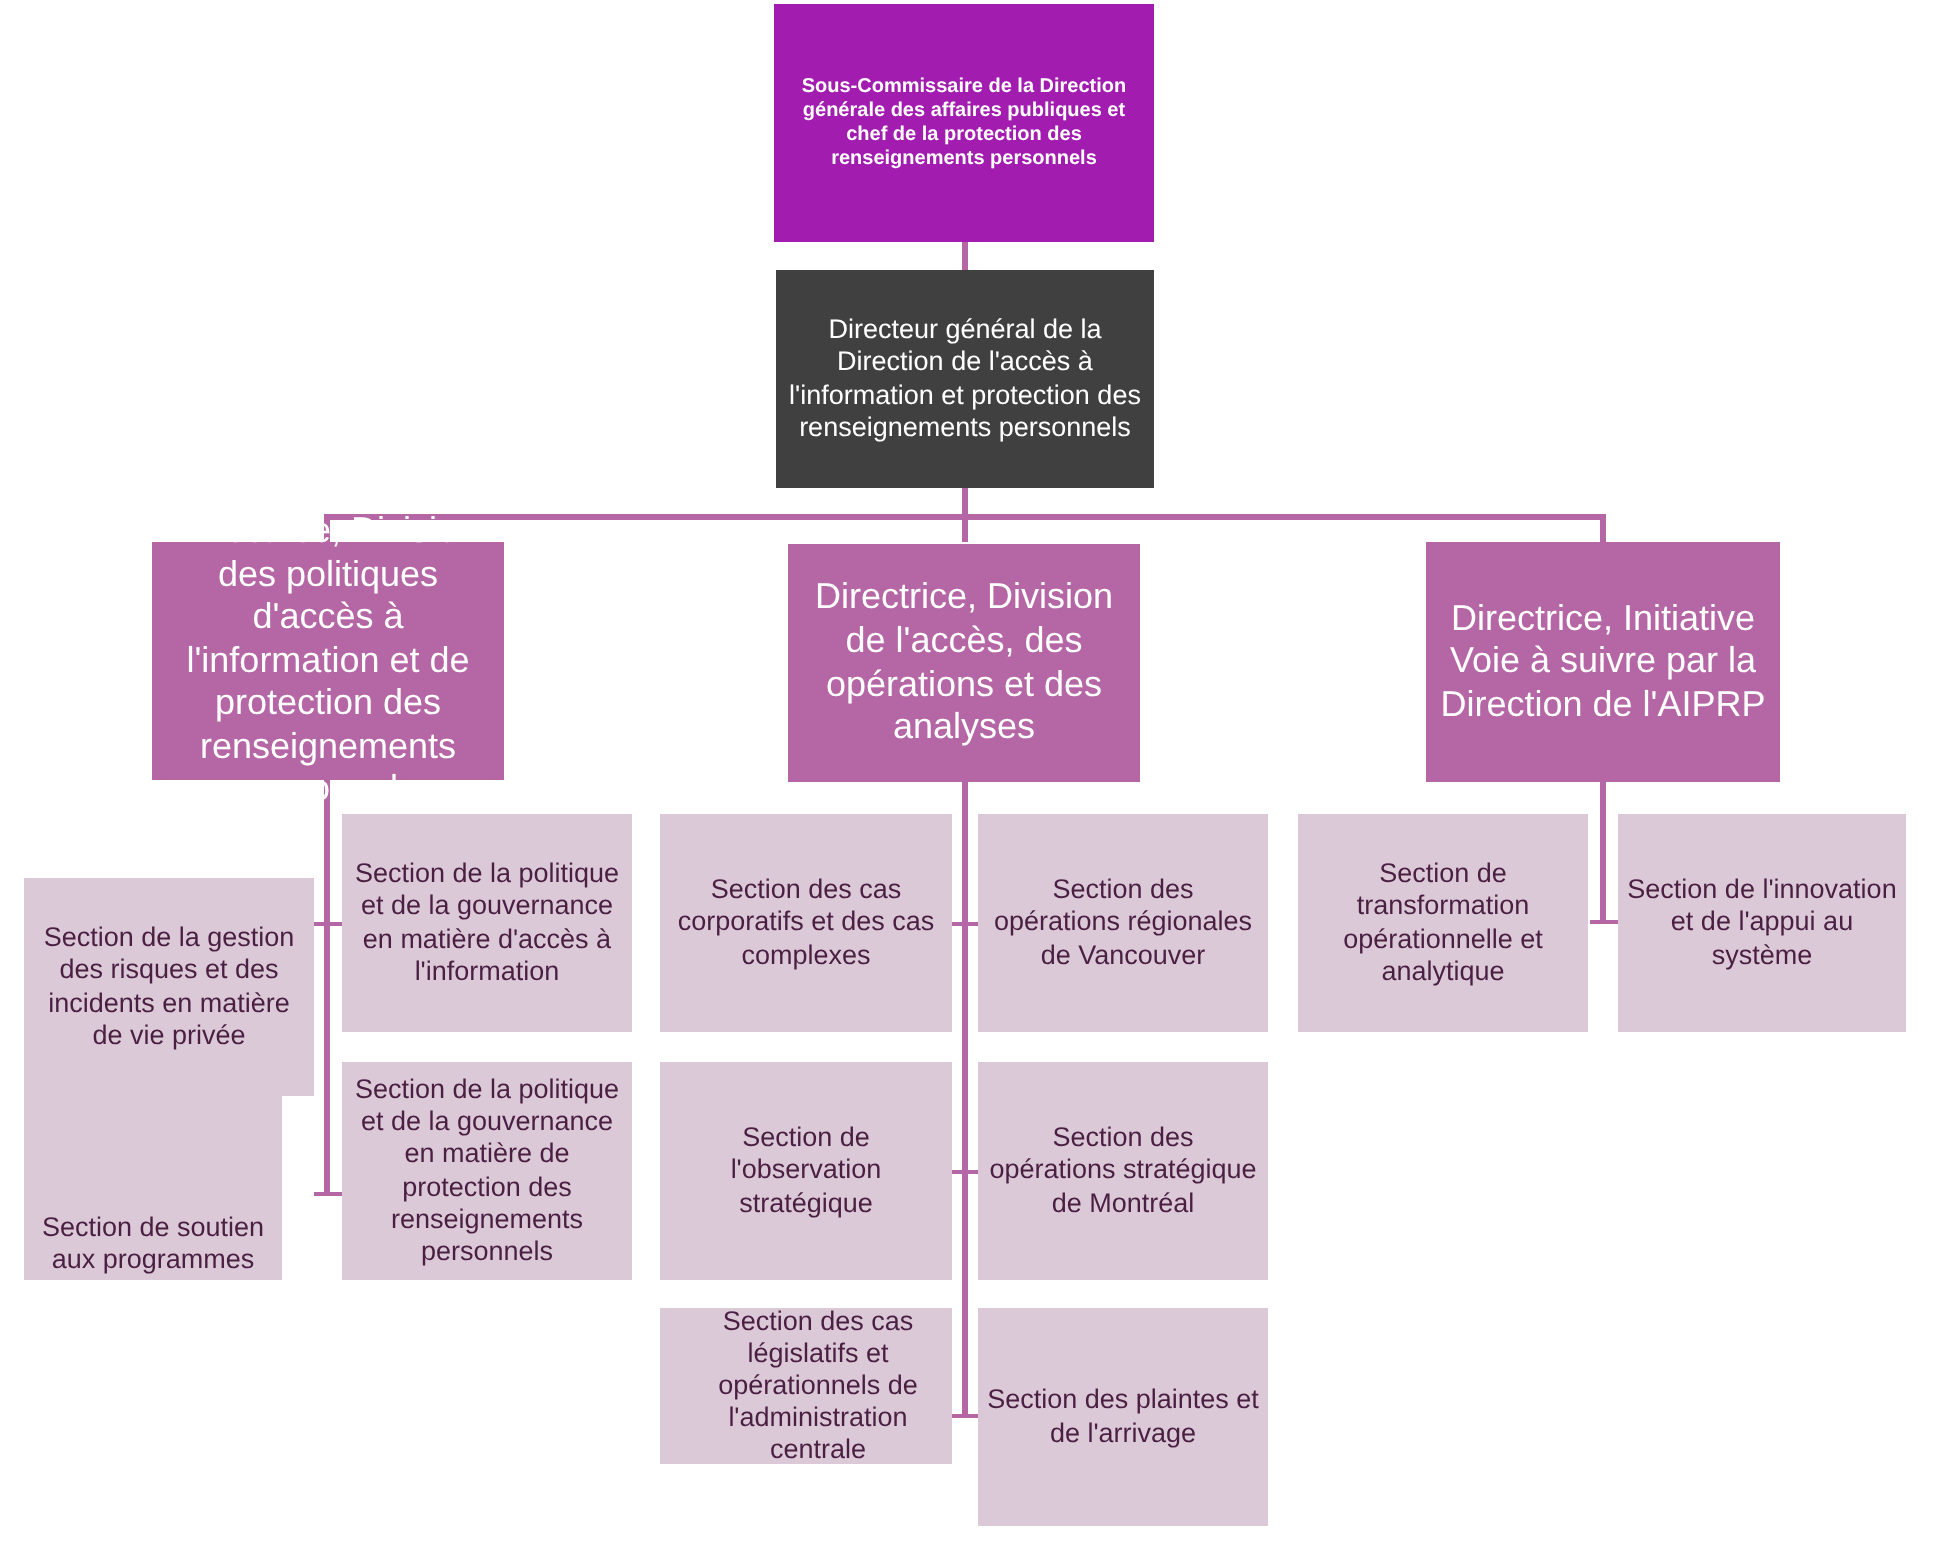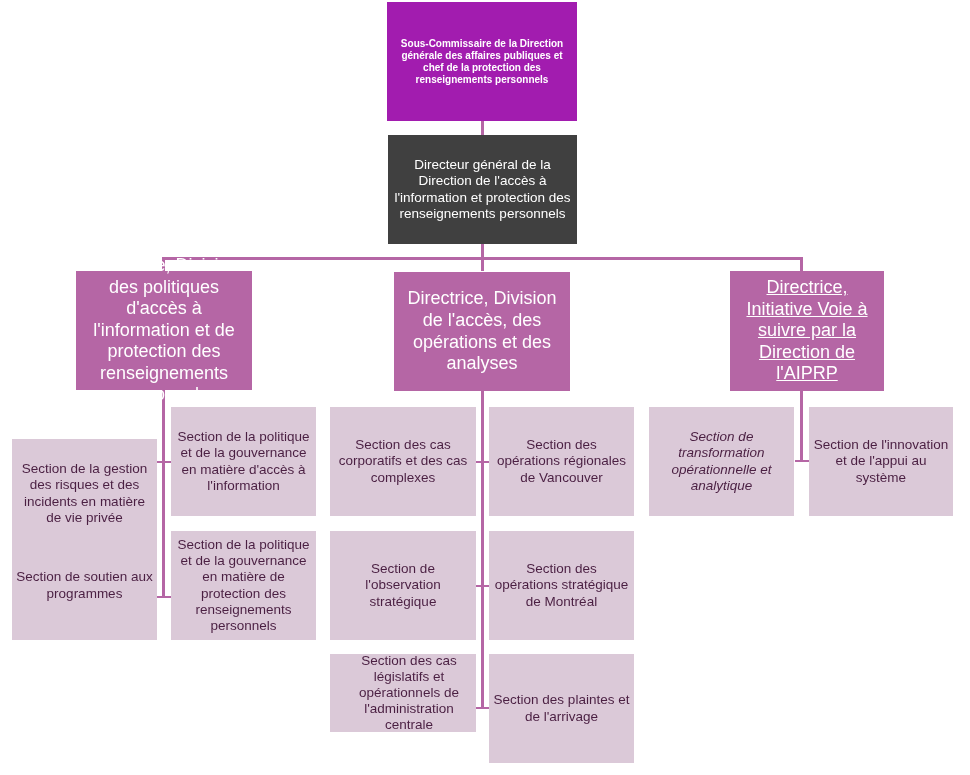--- a/index.html
+++ b/index.html
@@ -40,31 +40,31 @@
 <div class="box lvl1" style="left:388px; top:135px; width:189px; height:109px;">
   <span>Directeur général de la Direction de l'accès à l'information et protection des renseignements personnels</span>
 </div>
 
 <div class="box lvl2" style="left:76px; top:271px; width:176px; height:119px;">
   <span>Directrice, Division des politiques d'accès à l'information et de protection des renseignements personnels</span>
 </div>
 <div class="box lvl2" style="left:394px; top:272px; width:176px; height:119px;align-items:center;">
   <span>Directrice, Division de l'accès, des opérations et des analyses</span>
 </div>
-<div class="box lvl2" style="left:730px; top:271px; width:154px; height:120px;text-decoration:underline;">
+<div class="box lvl2" style="left:713px; top:271px; width:177px; height:120px;">
   <span>Directrice, Initiative Voie à suivre par la Direction de l'AIPRP</span>
 </div>
 
 <div class="box lvl3" style="left:12px; top:407px; width:145px; height:109px;margin-top:32px;">
   <span>Section de la gestion des risques et des incidents en matière de vie privée</span>
 </div>
 <div class="box lvl3" style="left:171px; top:407px; width:145px; height:109px;">
   <span>Section de la politique et de la gouvernance en matière d'accès à l'information</span>
 </div>
-<div class="box lvl3" style="left:12px; top:531px; width:145px; height:109px;">
+<div class="box lvl3" style="left:12px; top:531px; width:129px; height:109px;align-items:flex-end;">
   <span>Section de soutien aux programmes</span>
 </div>
 <div class="box lvl3" style="left:171px; top:531px; width:145px; height:109px;">
   <span>Section de la politique et de la gouvernance en matière de protection des renseignements personnels</span>
 </div>
 
 <div class="box lvl3" style="left:330px; top:407px; width:146px; height:109px;">
   <span>Section des cas corporatifs et des cas complexes</span>
 </div>
 <div class="box lvl3" style="left:489px; top:407px; width:145px; height:109px;">
@@ -76,18 +76,18 @@
 <div class="box lvl3" style="left:489px; top:531px; width:145px; height:109px;">
   <span>Section des opérations stratégique de Montréal</span>
 </div>
 <div class="box lvl3" style="left:330px; top:654px; width:146px; height:78px;padding-left:16px;">
   <span>Section des cas législatifs et opérationnels de l'administration centrale</span>
 </div>
 <div class="box lvl3" style="left:489px; top:654px; width:145px; height:109px;">
   <span>Section des plaintes et de l'arrivage</span>
 </div>
 
-<div class="box lvl3" style="left:649px; top:407px; width:145px; height:109px;font-style:italic;">
+<div class="box lvl3" style="left:649px; top:407px; width:145px; height:109px;">
   <span>Section de transformation opérationnelle et analytique</span>
 </div>
 <div class="box lvl3" style="left:809px; top:407px; width:144px; height:109px;">
   <span>Section de l'innovation et de l'appui au système</span>
 </div>
 
 </body></html>

